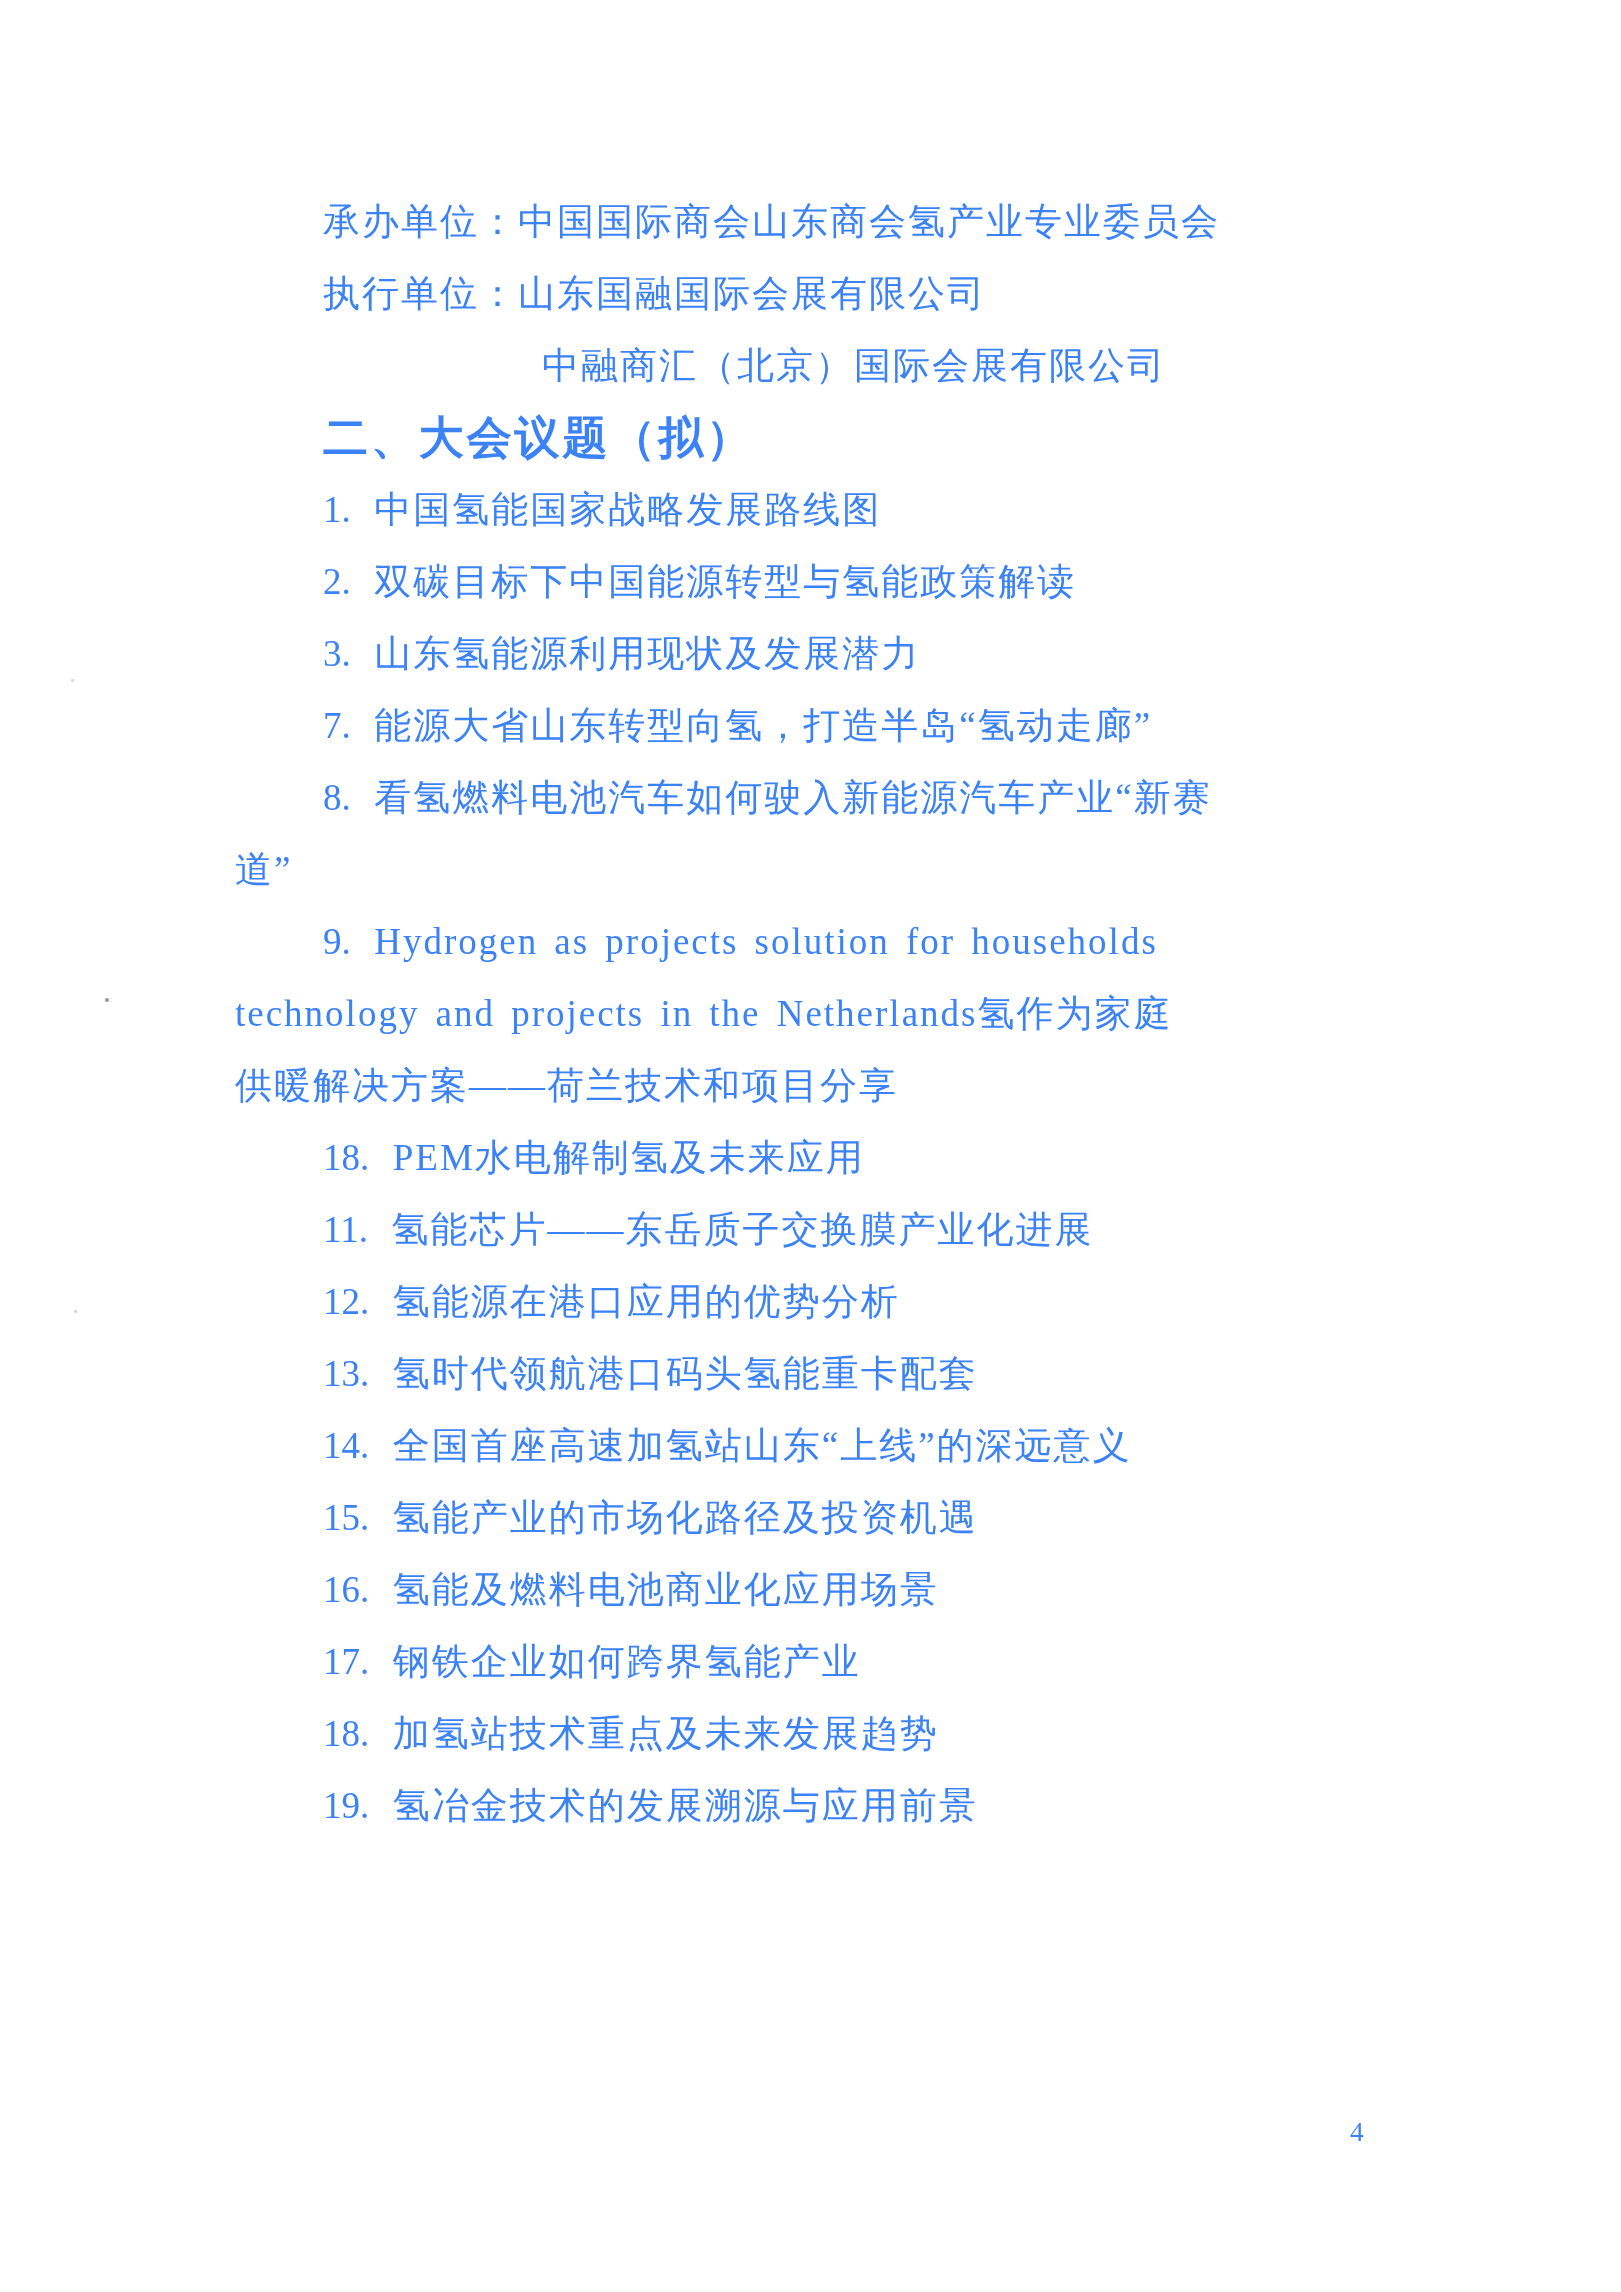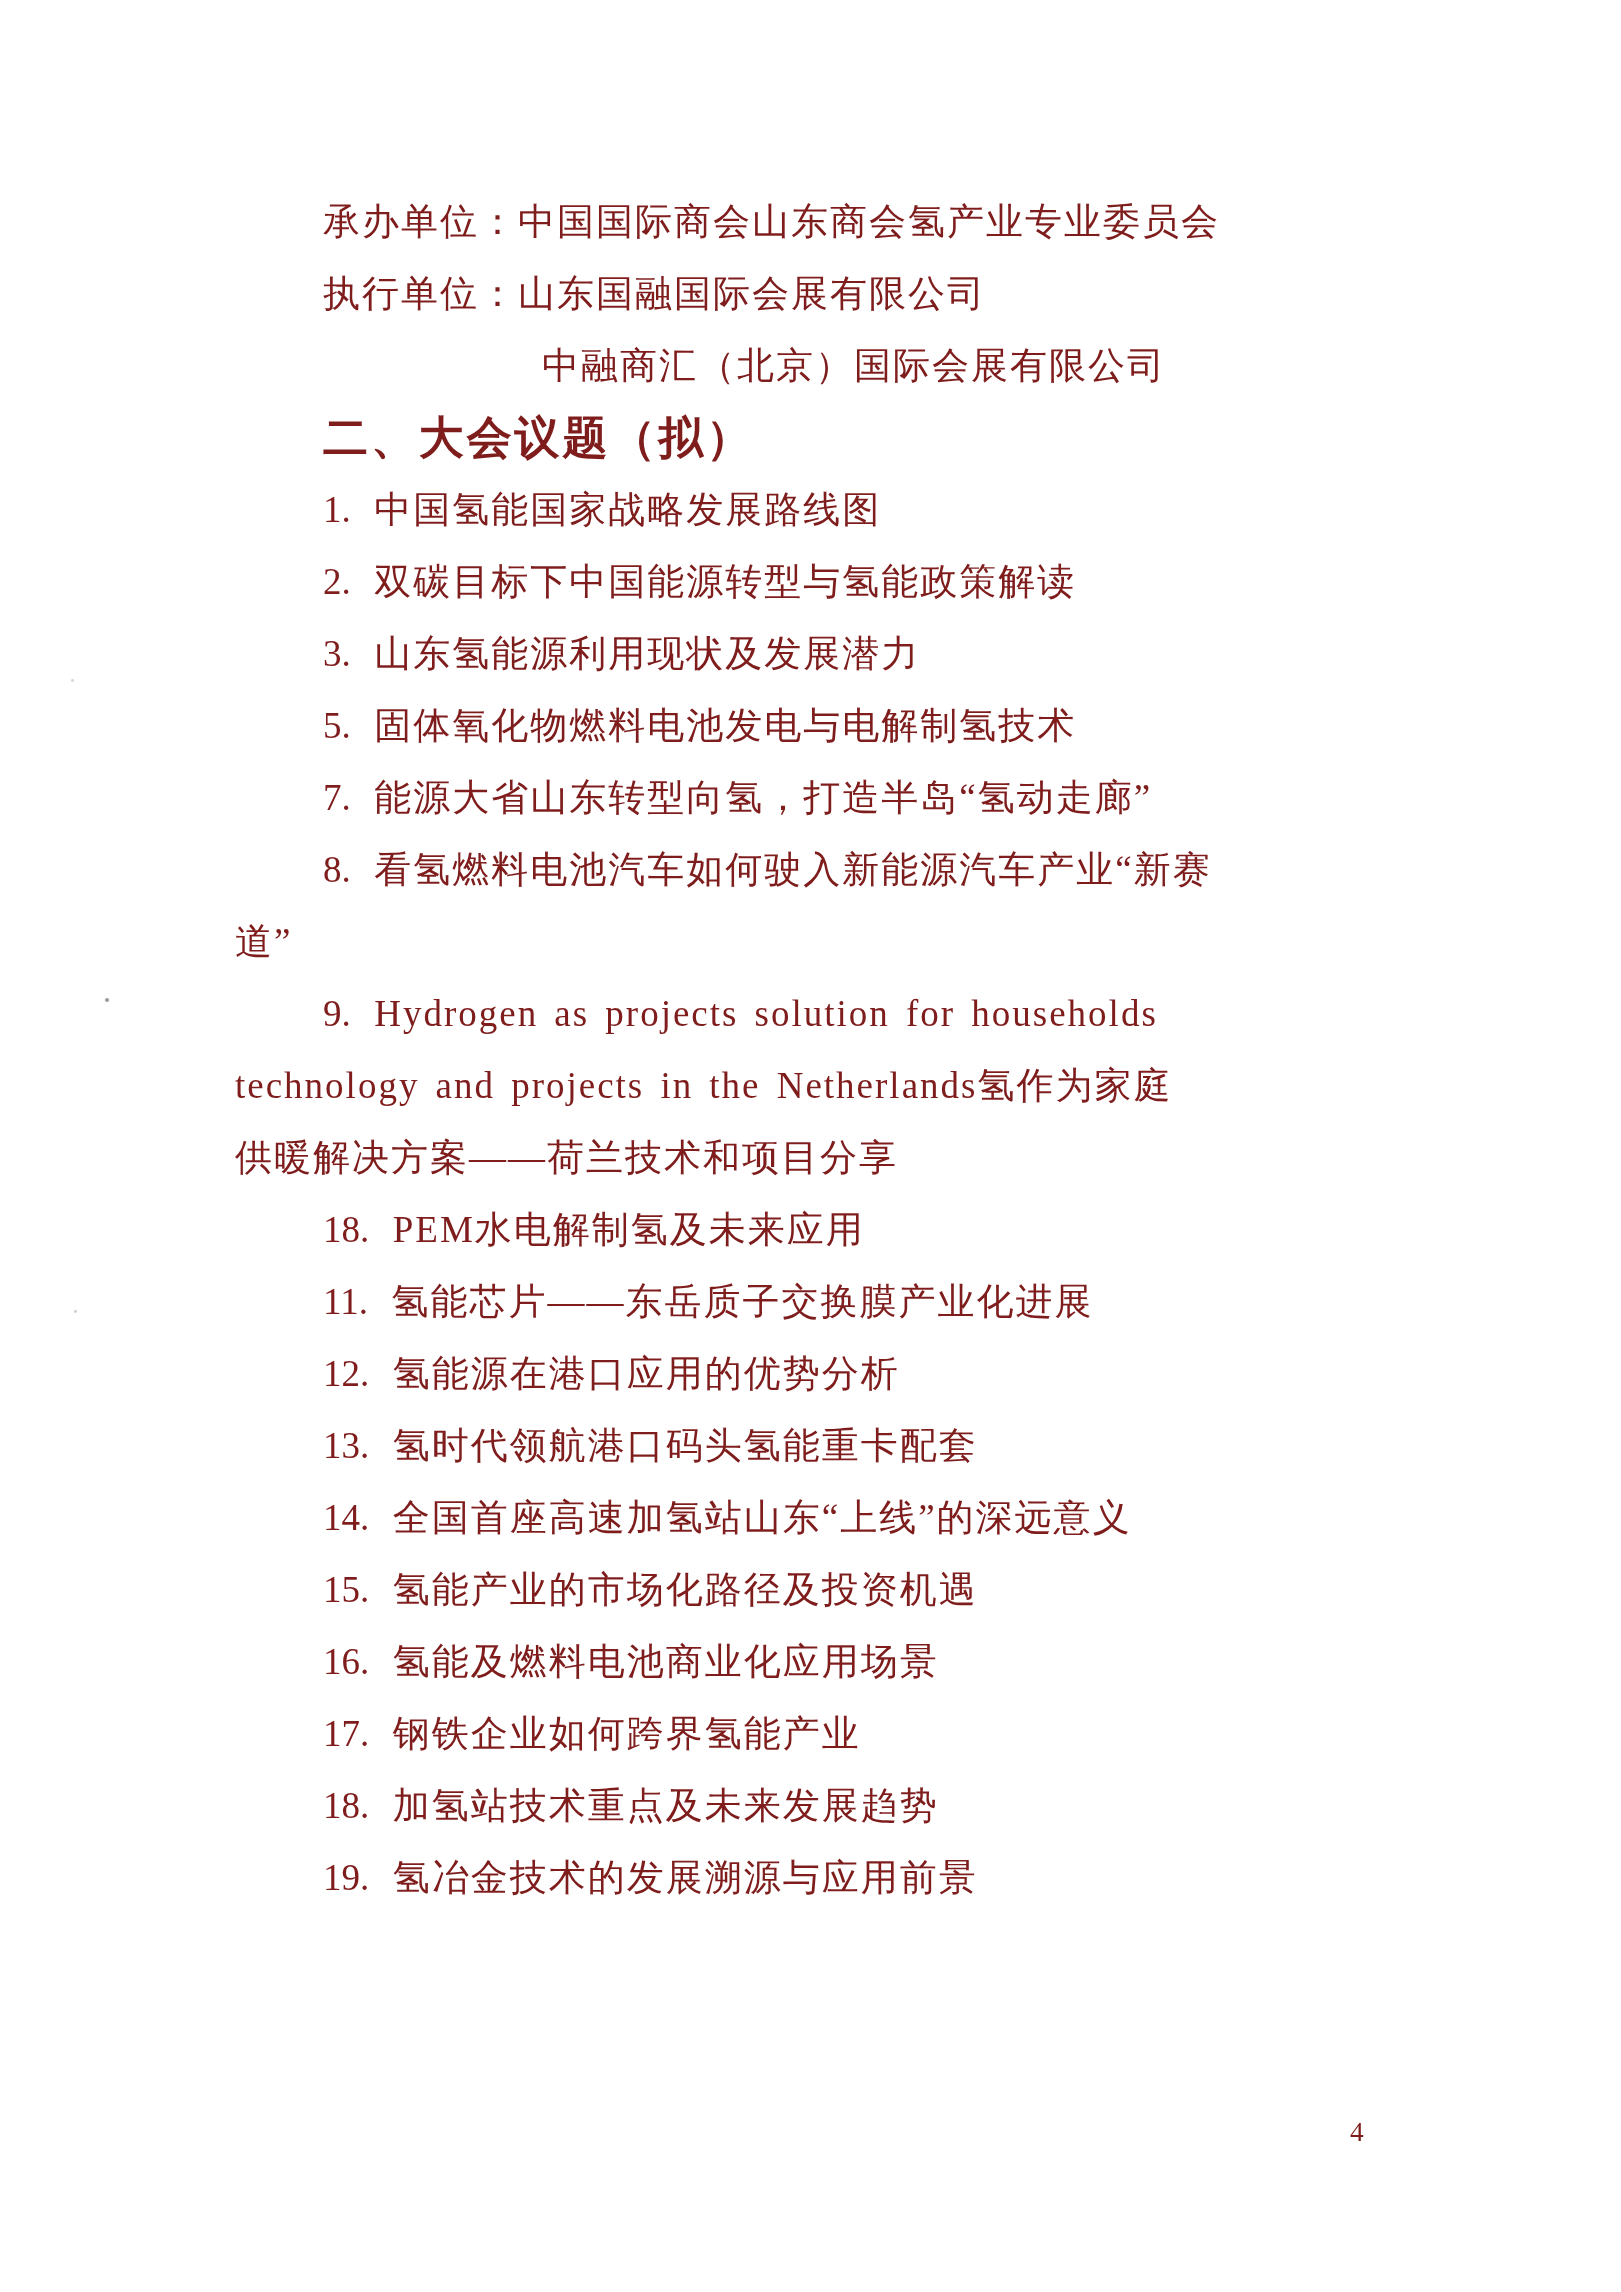--- a/index.html
+++ b/index.html
@@ -7,21 +7,21 @@
     padding: 0;
     background: #ffffff;
   }
   .page {
     position: relative;
     width: 1621px;
     height: 2293px;
     background: #ffffff;
     overflow: hidden;
     font-family: "Liberation Serif", "DejaVu Serif", serif;
-    color: #7f1d1d;
+    color: #3b82f6;
   }
   .content {
     position: absolute;
     left: 235px;
     top: 186px;
     width: 1176px;
   }
   .line {
     height: 72px;
     line-height: 72px;
@@ -85,21 +85,20 @@
 
     <div class="line first heading">二、大会议题（拟）</div>
 
     <div class="line first"><span class="num">1.</span><span>中国氢能国家战略发展路线图</span></div>
 
     <div class="line first"><span class="num">2.</span><span>双碳目标下中国能源转型与氢能政策解读</span></div>
 
     <div class="line first"><span class="num">3.</span><span>山东氢能源利用现状及发展潜力</span></div>
 
 
-    <div class="line first"><span class="num">5.</span><span>固体氧化物燃料电池发电与电解制氢技术</span></div>
 
 
     <div class="line first"><span class="num">7.</span><span>能源大省山东转型向氢，打造半岛“氢动走廊”</span></div>
 
     <div class="line first"><span class="num">8.</span><span>看氢燃料电池汽车如何驶入新能源汽车产业“新赛</span></div>
 
     <div class="line">道”</div>
 
     <div class="line first latin"><span class="num">9.</span><span>Hydrogen as projects solution for households</span></div>
 

